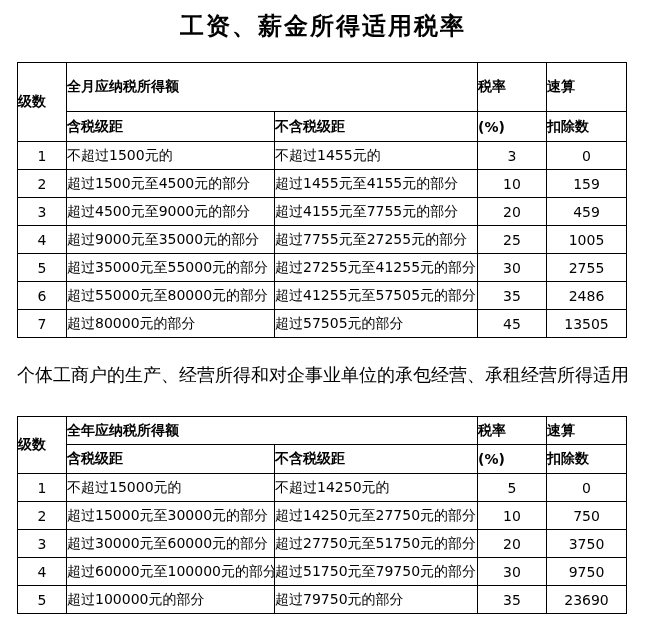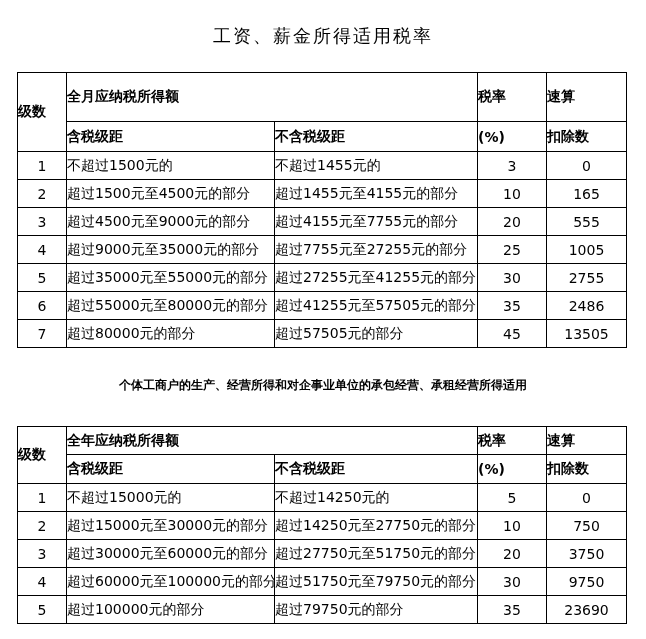--- a/index.html
+++ b/index.html
@@ -11,24 +11,24 @@
   }
   .page {
     position: relative;
     width: 646px;
     height: 639px;
     background: #ffffff;
     overflow: hidden;
   }
   .doc-title {
     margin: 0;
-    padding-top: 23px;
+    padding-top: 13px;
     text-align: center;
-    font-size: 18px;
-    font-weight: normal;
+    font-size: 24px;
+    font-weight: bold;
     letter-spacing: 2px;
     line-height: 26px;
   }
   table.tax-table {
     border-collapse: collapse;
     table-layout: fixed;
     width: 609px;
     margin-left: 17px;
     background: #ffffff;
   }
@@ -63,22 +63,22 @@
   #table-annual thead tr.hrow2 { height: 29px; }
   #table-annual tbody tr       { height: 28px; }
 
   td.c-center { text-align: center; }
   td.c-left   { text-align: left; padding-left: 5px; margin-left: 8px; }
 
   .doc-subtitle {
     margin: 0;
     margin-top: 27px;
     text-align: center;
-    font-size: 12px;
-    font-weight: bold;
+    font-size: 18px;
+    font-weight: normal;
     line-height: 20px;
   }
   #table-monthly { margin-top: 23px; }
   #table-annual  { margin-top: 31px; }
 </style>
 </head>
 <body>
 
 <div class="page">
 
@@ -112,28 +112,28 @@
         <td class="c-left">不超过1500元的</td>
         <td class="c-left">不超过1455元的</td>
         <td class="c-center">3</td>
         <td class="c-center">0</td>
       </tr>
       <tr>
         <td class="c-center">2</td>
         <td class="c-left">超过1500元至4500元的部分</td>
         <td class="c-left">超过1455元至4155元的部分</td>
         <td class="c-center">10</td>
-        <td class="c-center">165</td>
+        <td class="c-center">159</td>
       </tr>
       <tr>
         <td class="c-center">3</td>
         <td class="c-left">超过4500元至9000元的部分</td>
         <td class="c-left">超过4155元至7755元的部分</td>
         <td class="c-center">20</td>
-        <td class="c-center">555</td>
+        <td class="c-center">459</td>
       </tr>
       <tr>
         <td class="c-center">4</td>
         <td class="c-left">超过9000元至35000元的部分</td>
         <td class="c-left">超过7755元至27255元的部分</td>
         <td class="c-center">25</td>
         <td class="c-center">1005</td>
       </tr>
       <tr>
         <td class="c-center">5</td>

